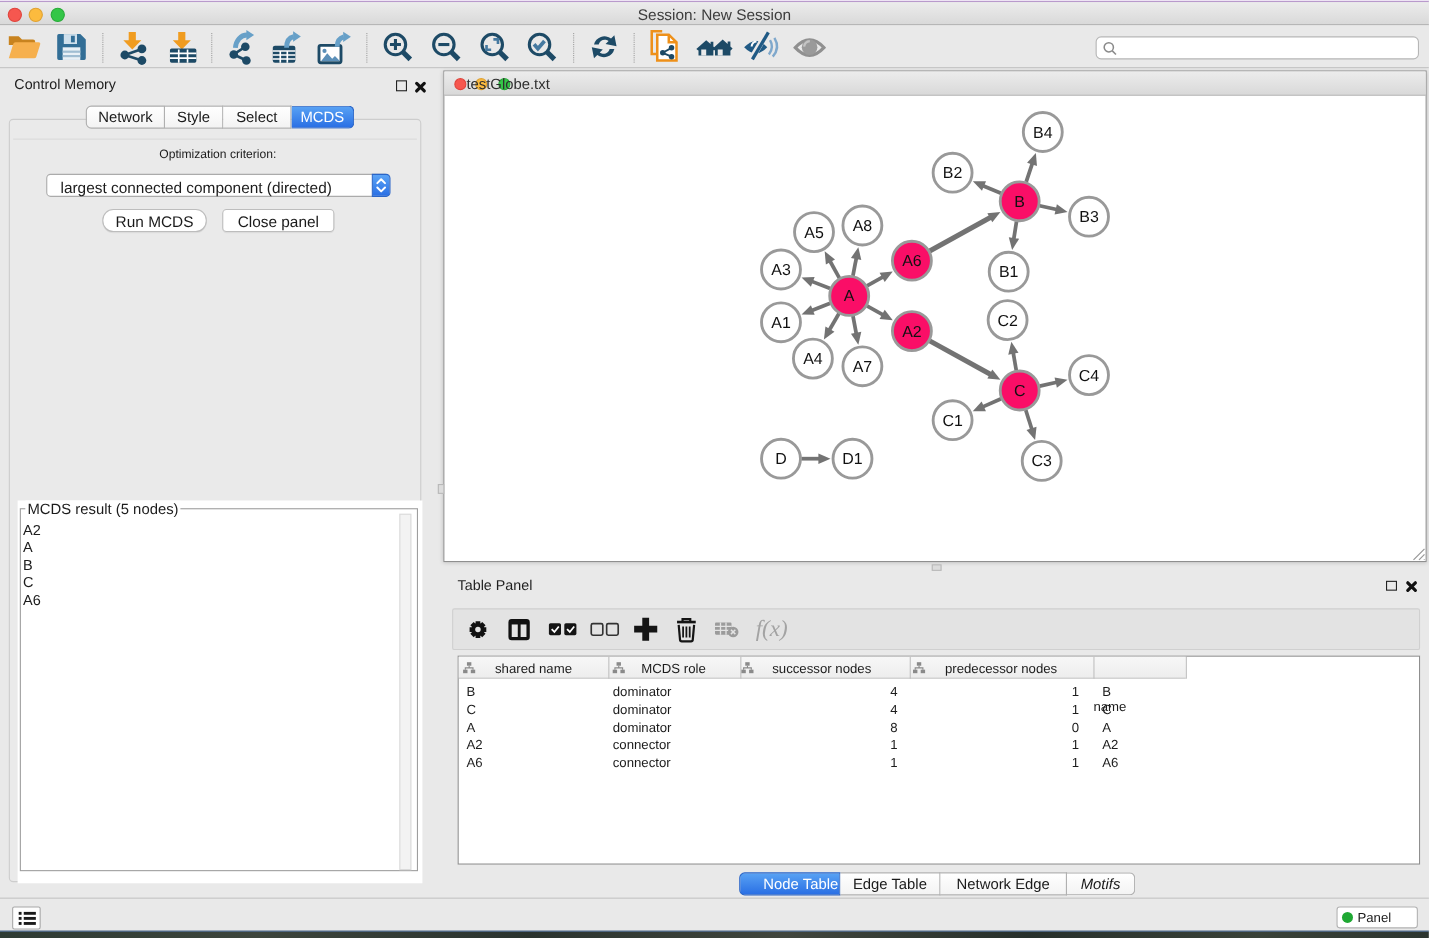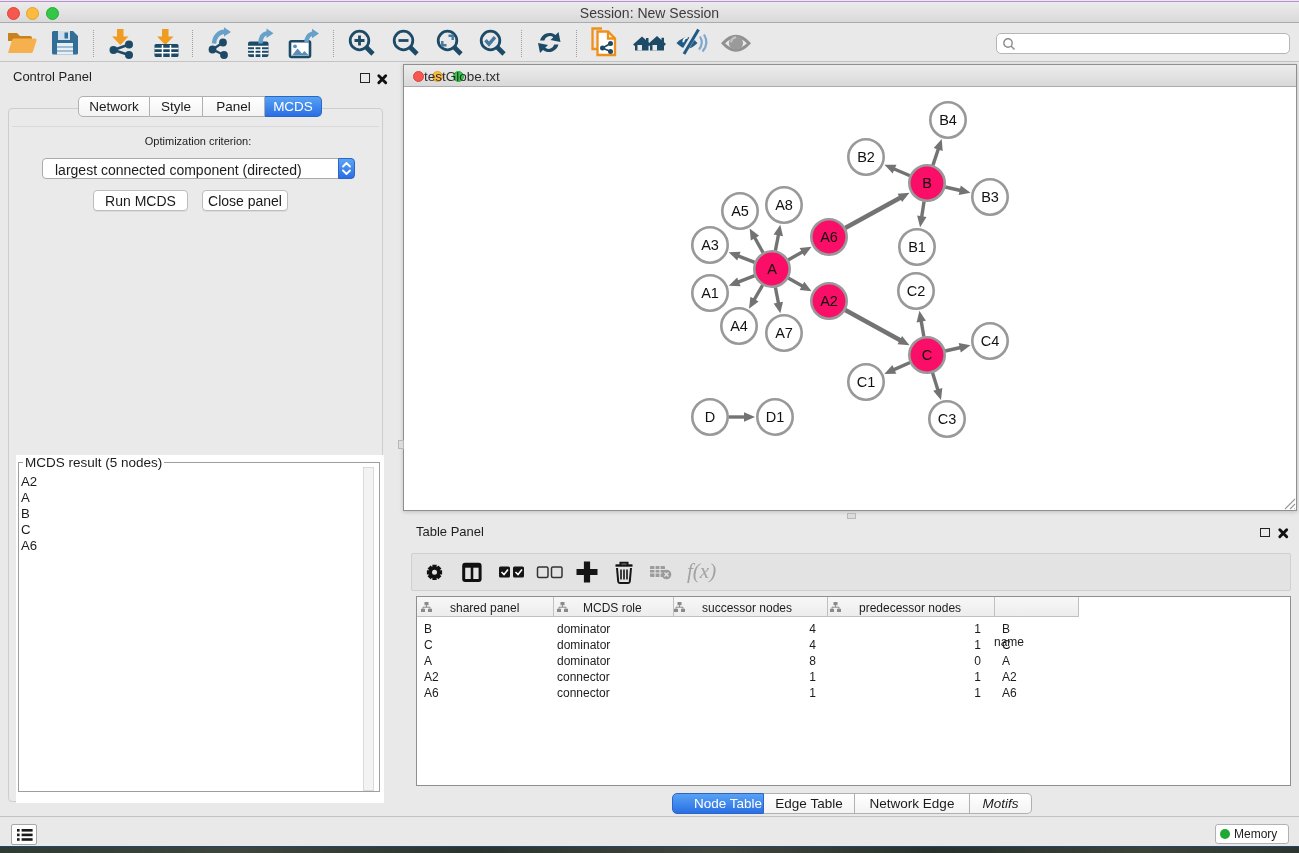--- a/index.html
+++ b/index.html
@@ -155,42 +155,42 @@
   <path d="M731 19.3 a5.8 5.8 0 0 1 5.2 -5" stroke="#c4c4c4" stroke-width="2.1" fill="none"></path>
  </g>
 </svg>
 
 <div class="abs" style="left:996px;top:33px;width:294px;height:21px;background:#fff;border:1px solid #b6b6b6;border-radius:5px;"></div>
 <svg class="abs" style="left:1002px;top:37px;" width="14" height="14">
     <circle cx="6" cy="6" r="4.2" fill="none" stroke="#8a8a8a" stroke-width="1.4"></circle>
     <path d="M9 9 l3.5 3.5" stroke="#8a8a8a" stroke-width="1.4"></path>
   </svg>
 
-<div class="abs" style="left:13px;top:69px;font-size:13px;color:#1e1e1e;">Control Panel</div>
+<div class="abs" style="left:13px;top:69px;font-size:13px;color:#1e1e1e;">Control Memory</div>
 <div class="winbtn" style="left:360px;top:73px;width:9.5px;height:10px;border-width:1.7px;"></div>
 <svg class="abs" style="left:377px;top:73.5px;" width="11" height="11">
     <path d="M1.8 1.8 L8.7 8.7 M8.7 1.8 L1.8 8.7" stroke="#111" stroke-width="2.9" stroke-linecap="round"></path>
   </svg>
 <div class="abs" style="left:8px;top:108px;width:375px;height:694px;background:#eaeaea;border:1px solid #cdcdcd;border-radius:4px;"></div>
 <div class="abs" style="left:12px;top:126px;width:367px;height:672px;border-top:1px solid #dadada;"></div>
 <div class="tabs" style="left:78px;top:96px;">
  <div class="tab first" style="width:72px;">Network</div>
  <div class="tab" style="width:53px;">Style</div>
- <div class="tab" style="width:62px;">Panel</div>
+ <div class="tab" style="width:62px;">Select</div>
  <div class="tab last sel" style="width:57px;">MCDS</div>
 </div>
 <div class="abs" style="left:42px;top:135px;width:312px;text-align:center;font-size:11px;">Optimization criterion:</div>
 <div class="abs" style="left:42px;top:158px;width:312px;height:21px;background:#fff;border:1px solid #ababab;border-radius:4px;"></div>
 <div class="abs" style="left:55px;top:161.5px;font-size:14px;">largest connected component (directed)</div>
 <div class="abs" style="left:338px;top:158px;width:17px;height:21px;background:linear-gradient(#5ba4f6,#2a6fe4);border:1px solid #2a65c8;border-radius:0 4px 4px 0;"></div>
 <svg class="abs" style="left:340px;top:161px;" width="13" height="15">
     <path d="M3 5.5 L6.5 2 L10 5.5 M3 9.5 L6.5 13 L10 9.5" stroke="#fff" stroke-width="1.8" fill="none" stroke-linecap="round" stroke-linejoin="round"></path>
   </svg>
-<div class="btn" style="left:93px;top:190px;width:95px;height:21px;">Run MCDS</div>
-<div class="btn" style="left:202px;top:190px;width:86px;height:21px;">Close panel</div>
+<div class="btn" style="left:93px;top:190px;width:95px;height:21px;border-radius:10px;">Run MCDS</div>
+<div class="btn" style="left:202px;top:190px;width:102px;height:21px;">Close panel</div>
 
 <div class="abs" style="left:15.5px;top:454.5px;width:368px;height:348px;background:#fff;"></div>
 <div class="abs" style="left:18px;top:462px;width:362px;height:330px;border:1px solid #9e9e9e;"></div>
 <div class="abs" style="left:23px;top:454.5px;padding:0 2px;font-size:13.5px;background:#fff;">MCDS result (5 nodes)</div>
 <div class="abs" style="left:363px;top:466.5px;width:10.5px;height:324px;background:#f3f3f3;border:1px solid #dadada;"></div>
 <div class="abs" style="left:21px;top:473.5px;font-size:13.2px;line-height:16.2px;">A2<br>A<br>B<br>C<br>A6</div>
 
 <div class="abs" style="left:403px;top:64px;width:894px;height:447px;background:#fff;border:1px solid #8f8f8f;box-shadow:0 1px 4px rgba(0,0,0,0.18);"></div>
 <div class="abs titlebar" style="left:404px;top:65px;width:892px;height:22px;"></div>
 <div class="tl" style="left:412.5px;top:70.5px;width:11px;height:11px;background:#f6574f;border:0.5px solid #e0443c;"></div>
@@ -336,21 +336,21 @@
  <text x="276" y="25" font-family="Liberation Serif, serif" font-style="italic" font-size="21" fill="#a3a3a3">f(x)</text>
 </svg>
 
 <div class="abs" style="left:416px;top:596px;width:875px;height:190px;background:#fff;border:1px solid #8f8f8f;"></div>
 <div class="abs" style="left:417px;top:597px;width:661px;height:20px;background:linear-gradient(#f7f7f7,#ededed);border-bottom:1px solid #c0c0c0;"></div>
 <svg class="abs" style="left:417px;top:597px;" width="662" height="20">
  <g stroke="#c0c0c0">
       <path d="M136.5 0 v20 M256.5 0 v20 M410.5 0 v20 M577.5 0 v20 M661.5 0 v20"></path>
     </g>
 </svg>
-<div class="cell" style="left:450px;top:601px;">shared panel</div>
+<div class="cell" style="left:450px;top:601px;">shared name</div>
 <div class="cell" style="left:583px;top:601px;">MCDS role</div>
 <div class="cell" style="left:702px;top:601px;">successor nodes</div>
 <div class="cell" style="left:859px;top:601px;">predecessor nodes</div>
 <div class="cell" style="left:994px;top:635px;width:84px;text-align:left;">name</div>
 <svg class="abs" style="left:417px;top:602px;" width="662" height="12">
     <g transform="translate(4,0)" fill="#8a8a8a">
       <rect x="3.5" y="0" width="4" height="3.2"></rect>
       <rect x="0" y="6.8" width="4" height="3.2"></rect>
       <rect x="7" y="6.8" width="4" height="3.2"></rect>
       <path d="M5.5 3.2 v2 M2 6.8 v-1.6 h7 v1.6" stroke="#8a8a8a" stroke-width="1" fill="none"></path>
@@ -414,14 +414,14 @@
       <rect x="0" y="0" width="2.6" height="2.6"></rect>
       <rect x="0" y="4.6" width="2.6" height="2.6"></rect>
       <rect x="0" y="9.2" width="2.6" height="2.6"></rect>
  <rect x="4.6" y="0" width="11" height="2.6"></rect>
       <rect x="4.6" y="4.6" width="11" height="2.6"></rect>
       <rect x="4.6" y="9.2" width="11" height="2.6"></rect>
     </g>
 </svg>
 <div class="abs" style="left:1215px;top:824px;width:74px;height:20px;background:#fff;border:1px solid #b2b2b2;border-radius:3px;"></div>
 <div class="tl" style="left:1220px;top:829px;width:10px;height:10px;background:#1fa833;"></div>
-<div class="abs" style="left:1234px;top:827px;font-size:12px;">Memory</div>
+<div class="abs" style="left:1234px;top:827px;font-size:12px;">Panel</div>
 <div class="abs" style="left:0;top:846px;width:1299px;height:7px;background:linear-gradient(90deg,#2e3b33,#3d453c 18%,#2a332e 37%,#41463d 55%,#27302b 72%,#3a4238 88%,#2c352f);border-top:1.5px solid #23446b;"></div>
 
 </body></html>

